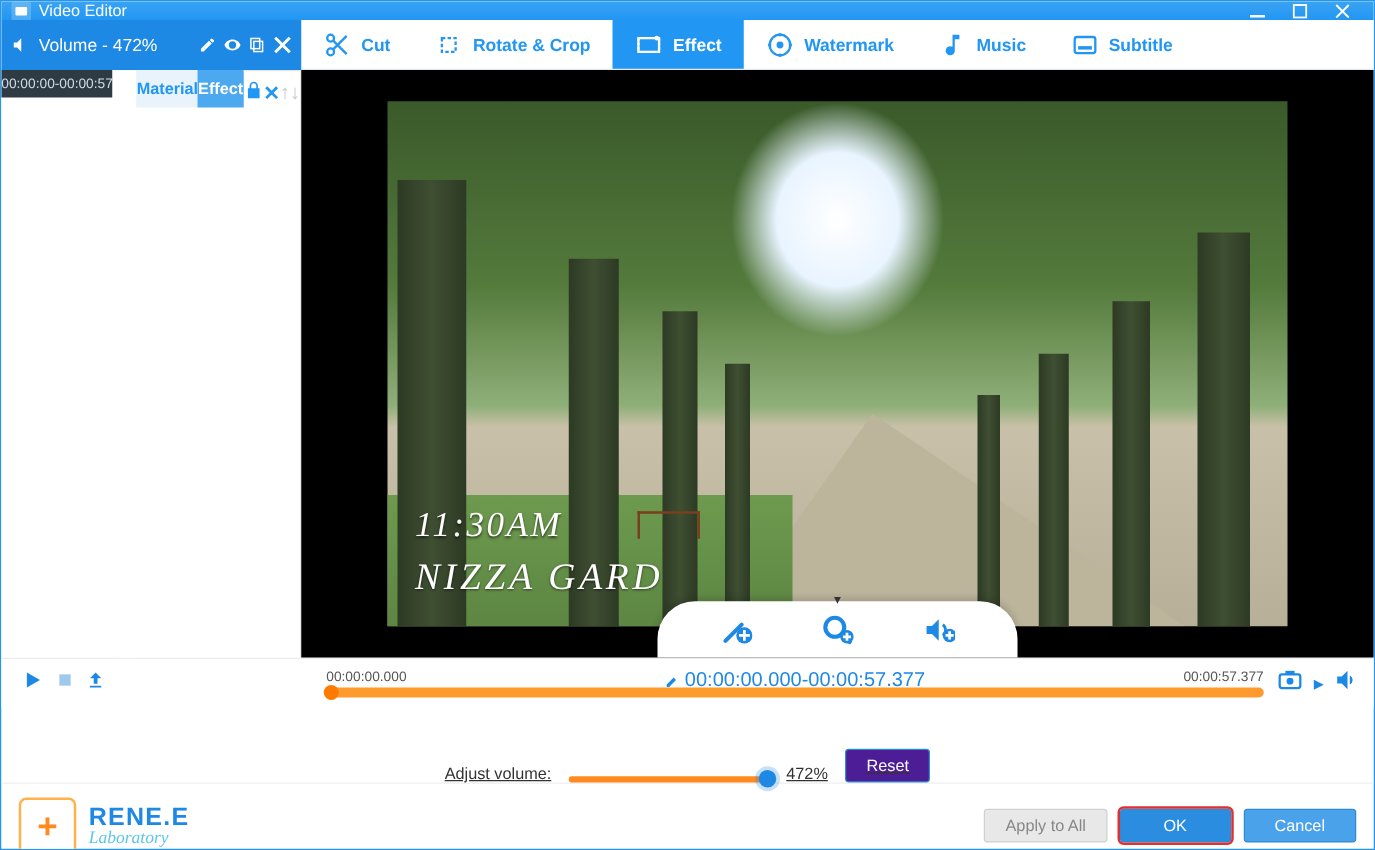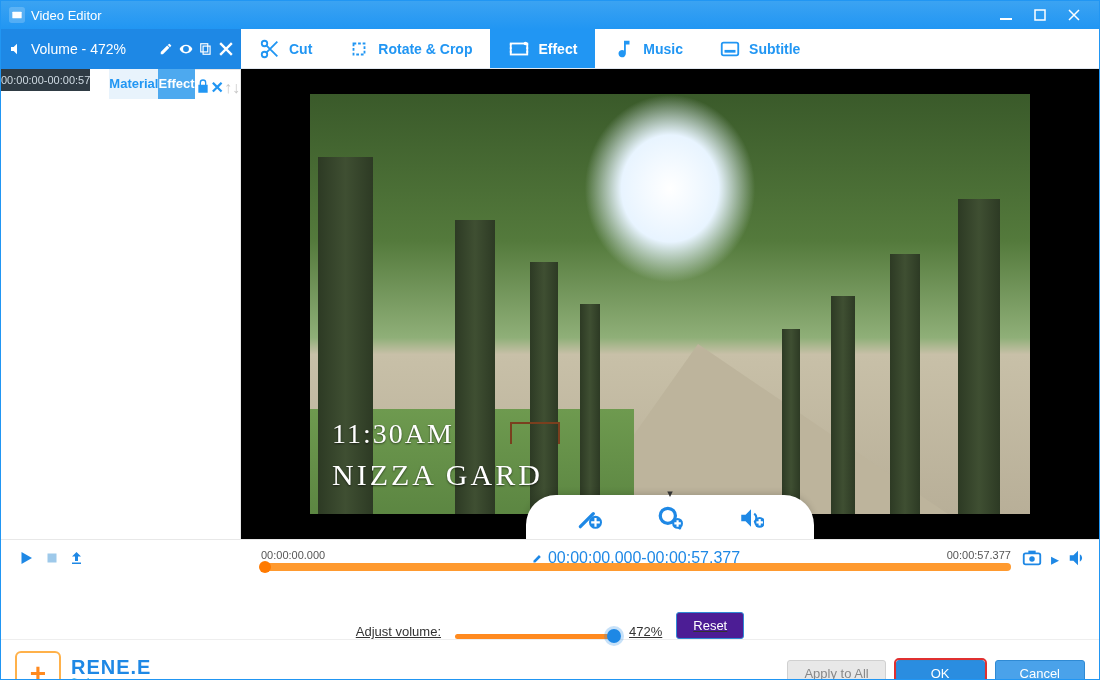--- a/index.html
+++ b/index.html
@@ -1,19 +1,19 @@
 <!DOCTYPE html>
 <html><head>
 <meta charset="utf-8">
 <style>
 * { box-sizing: border-box; margin: 0; padding: 0; font-family: "Segoe UI", Arial, sans-serif; }
 body { width: 1100px; height: 680px; background: #fff; overflow: hidden; border: 1px solid #2196F3; }
 
 
-.titlebar { height: 28px; background: linear-gradient(#3ba3f2,#2196F3); display: flex; align-items: center; padding: 0 8px; color: #fff; font-size: 13px; }
+.titlebar { height: 15px; background: linear-gradient(#3ba3f2,#2196F3); display: flex; align-items: center; padding: 0 8px; color: #fff; font-size: 13px; }
 .titlebar .title-icon { width: 16px; height: 16px; margin-right: 6px; }
 .titlebar .spacer { flex: 1; }
 .titlebar .winbtn { width: 34px; height: 24px; display: flex; align-items: center; justify-content: center; cursor: pointer; }
 .titlebar .winbtn svg { width: 12px; height: 12px; }
 
 
 .toolbar { height: 40px; background: #fff; border-bottom: 1px solid #e2e8f0; display: flex; }
 .sidebar-header { width: 240px; height: 40px; background: #1e88e5; display: flex; align-items: center; padding: 0 8px; color: #fff; font-size: 14px; }
 .sidebar-header .shicons { margin-left: auto; display: flex; gap: 6px; }
 .sidebar-header .shicons span { cursor: pointer; font-size: 13px; display: inline-flex; align-items: center;}
@@ -29,21 +29,21 @@
 .clip-row { height: 22px; background: #2f3b44; color: #d0dbe3; font-size: 11px; display: flex; align-items: center; justify-content: center; }
 .clip-list { flex: 1; background: #fff; }
 .side-tabs { display: flex; height: 30px;}
 .side-tab { flex: 1; text-align: center; line-height: 30px; font-size: 13px; font-weight: 600; color: #2196F3; background: #e8f3fc; cursor: pointer; }
 .side-tab.active { background: #4da9ef; color: #fff; }
 .side-actions { height: 36px; display: flex; align-items: center; justify-content: space-around; border-top: 1px solid #e5e5e5; }
 .side-actions span { color: #2196F3; cursor: pointer; font-size: 16px; }
 .side-actions span.disabled { color: #c8c8c8; cursor: default; }
 
 .preview { flex: 1; background: #000; position: relative; display: flex; align-items: center; justify-content: center; overflow: hidden; }
-.frame { width: 720px; height: 420px; background: linear-gradient(#3a5a2a,#547a3c 35%,#8faf78 58%,#c8c0a8 62%,#b8af98 100%); position: relative; overflow: hidden; }
+.frame { width: 720px; height: 420px; background: linear-gradient(#3a5a2a,#547a3c 35%,#8faf78 58%,#c8c0a8 62%,#b8af98 100%); position: relative; overflow: hidden; font-style: italic; }
 .sky { position: absolute; left: 38%; top: 0; width: 24%; height: 45%; background: radial-gradient(ellipse at center, #fff 0%, #e8f4ff 40%, rgba(232,244,255,0) 70%); }
 .tree { position: absolute; bottom: 0; width: 40px; background: linear-gradient(90deg,#2d3a24,#3f4f32,#2d3a24); }
 .t1{left:8px;height:85%;width:55px;} .t2{left:145px;height:70%;} .t3{left:220px;height:60%;width:28px;} .t4{left:270px;height:50%;width:20px;}
 .t5{right:30px;height:75%;width:42px;} .t6{right:110px;height:62%;width:30px;} .t7{right:175px;height:52%;width:24px;} .t8{right:230px;height:44%;width:18px;}
 .path { position:absolute; bottom:0; left:40%; width:0; height:0; border-left:120px solid transparent; border-right:250px solid transparent; border-bottom:170px solid #bdb49c; transform: translateX(-20px);}
 .grass { position:absolute; bottom:0; left:0; width:45%; height:25%; background: linear-gradient(#6e9a4f,#5c8642);} 
 .bench { position:absolute; left:200px; bottom:70px; width:50px; height:22px; border:2px solid #7a3f1e; border-bottom:none;}
 .overlay-time { position: absolute; left: 22px; bottom: 64px; color: #fff; font-family: Georgia, serif; font-size: 28px; letter-spacing: 2px; text-shadow: 0 1px 2px rgba(0,0,0,.6);}
 .overlay-place { position: absolute; left: 22px; bottom: 22px; color: #fff; font-family: Georgia, serif; font-size: 30px; letter-spacing: 3px; text-shadow: 0 1px 2px rgba(0,0,0,.6);}
 
@@ -156,20 +156,31 @@
         </svg>
       <span>Rotate &amp; Crop</span>
     </div>
     <div class="tab active">
       <svg viewBox="0 0 24 24">
           <rect x="3" y="6" width="18" height="12" fill="none" stroke="#fff" stroke-width="2"></rect>
           <path d="M3 6v12M21 6v12" stroke="#fff" stroke-width="2" stroke-dasharray="2 2"></path>
           <circle cx="19" cy="6" r="2" fill="#fff"></circle>
         </svg>
       <span>Effect</span>
+    </div>
+    <div class="tab">
+      <svg viewBox="0 0 24 24">
+          <circle cx="12" cy="12" r="9" fill="none" stroke="#2196F3" stroke-width="2"></circle>
+          <circle cx="12" cy="12" r="3" fill="#2196F3"></circle>
+          <circle cx="12" cy="3" r="1.5" fill="#2196F3"></circle>
+          <circle cx="12" cy="21" r="1.5" fill="#2196F3"></circle>
+          <circle cx="3" cy="12" r="1.5" fill="#2196F3"></circle>
+          <circle cx="21" cy="12" r="1.5" fill="#2196F3"></circle>
+        </svg>
+      <span>Watermark</span>
     </div>
     <div class="tab">
       <svg viewBox="0 0 24 24">
           <path d="M12 3v10.55A4 4 0 1 0 14 17V7h4V3h-6z" fill="#2196F3"></path>
         </svg>
       <span>Music</span>
     </div>
     <div class="tab">
       <svg viewBox="0 0 24 24">
           <rect x="3" y="5" width="18" height="14" rx="2" fill="none" stroke="#2196F3" stroke-width="2"></rect>

